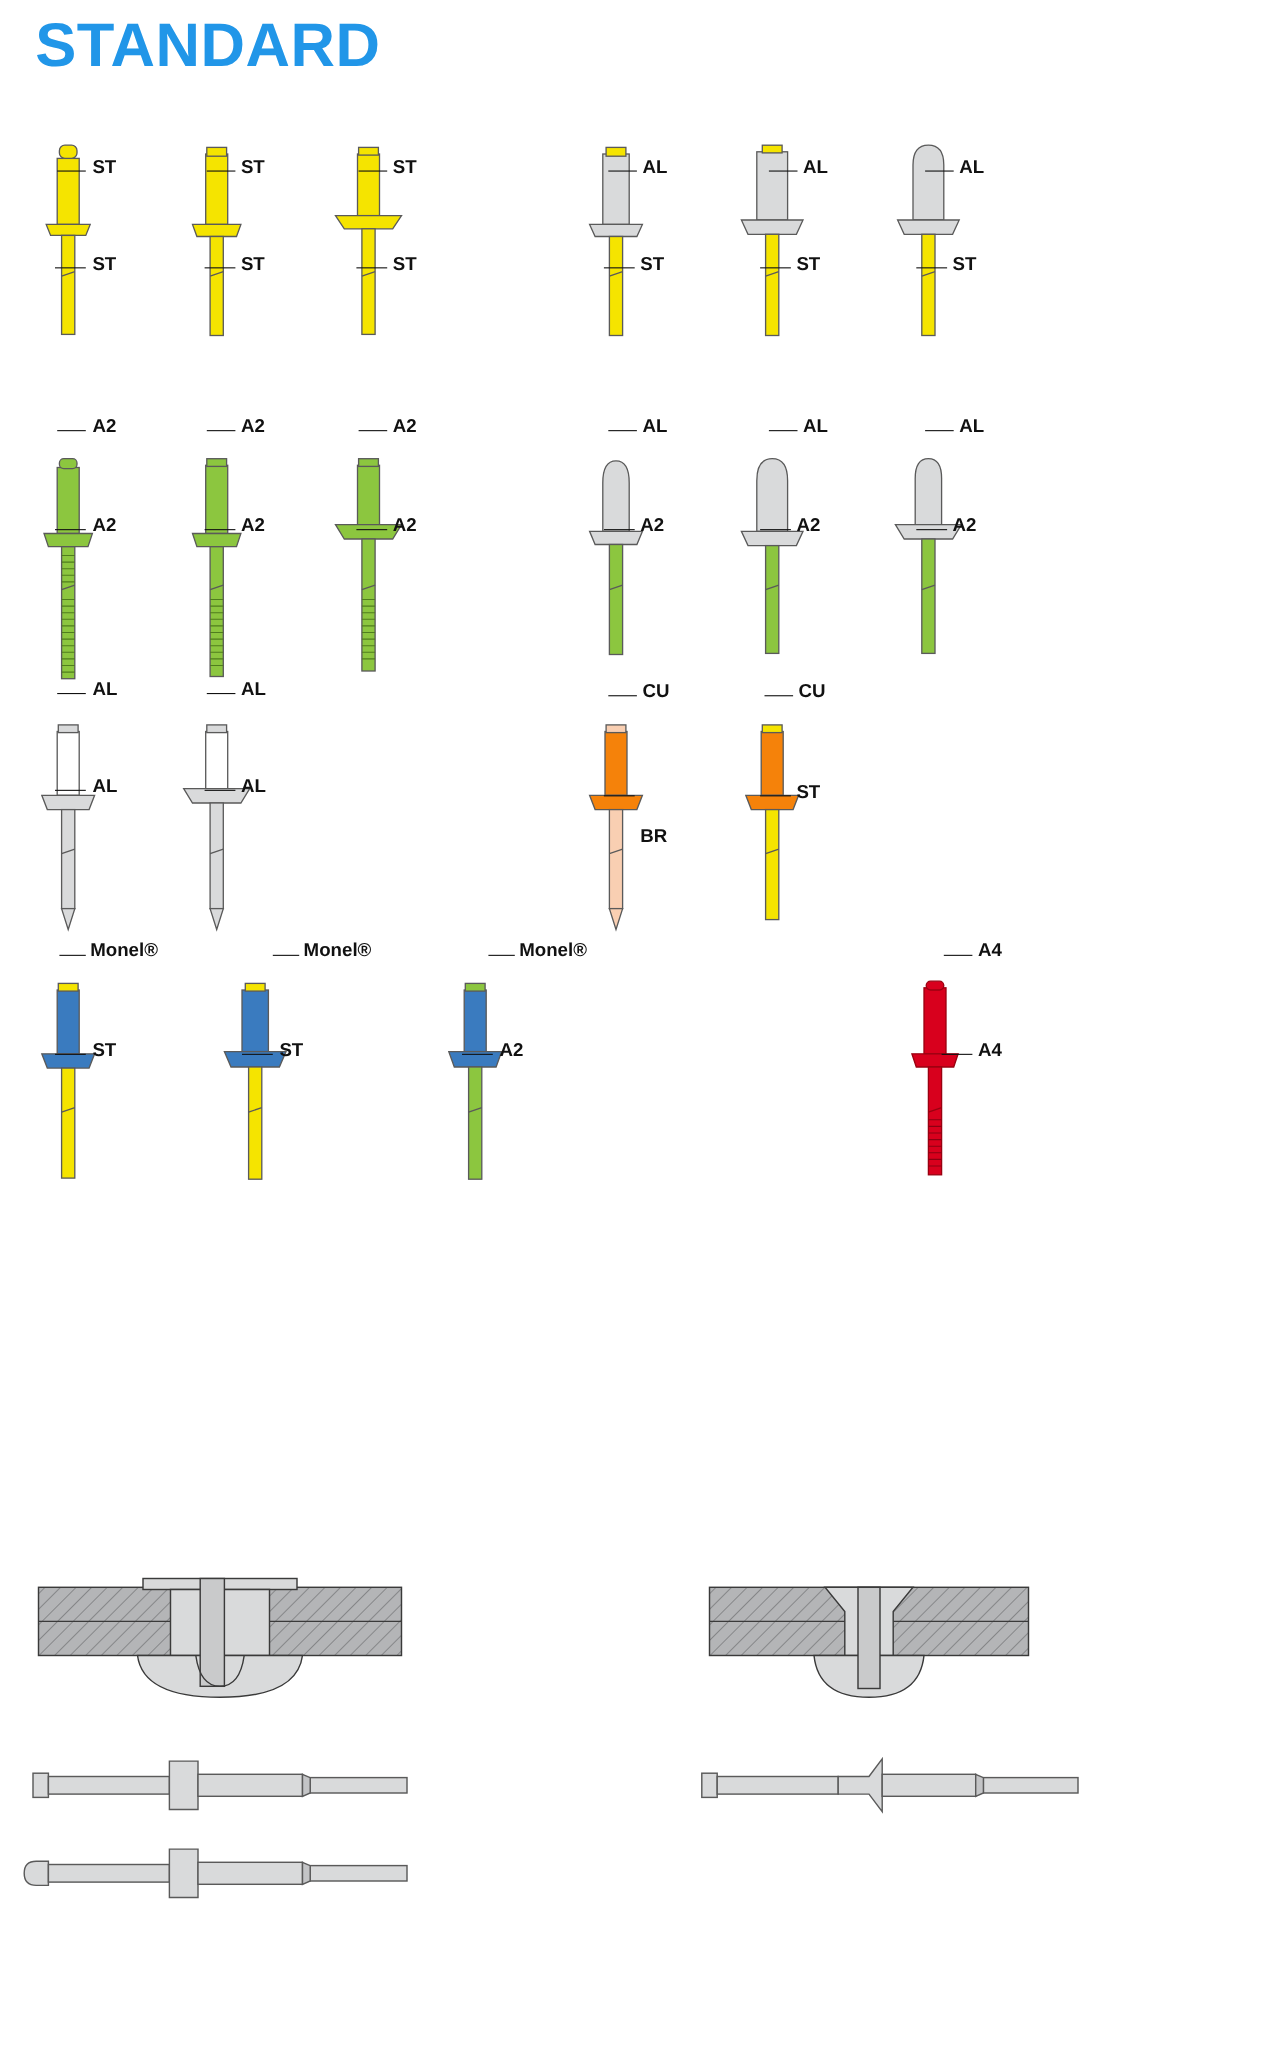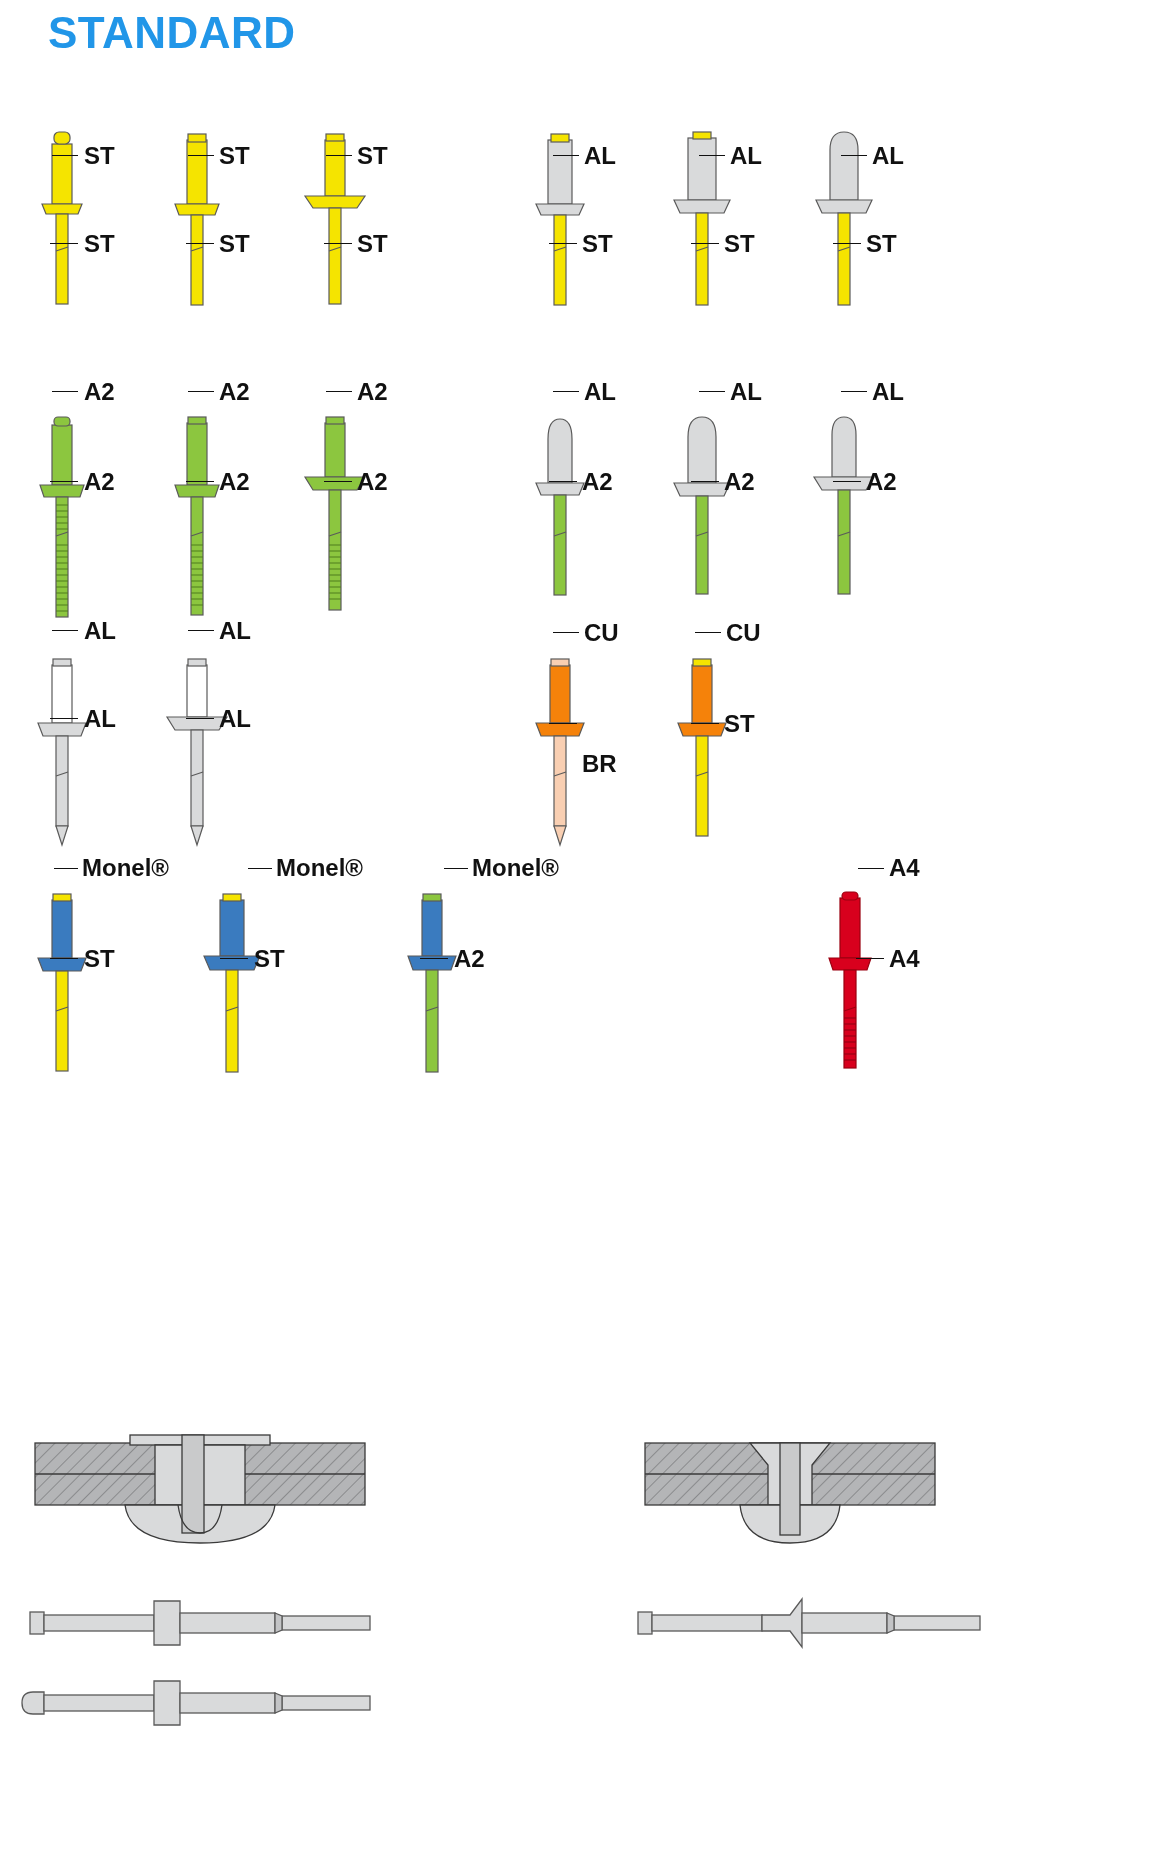--- a/index.html
+++ b/index.html
@@ -9,36 +9,36 @@
   }
   body {
     width: 1160px;
     height: 1863px;
     position: relative;
     font-family: "Liberation Sans", sans-serif;
     overflow: hidden;
   }
   #page-title {
     position: absolute;
-    left: 48px;
+    left: 32px;
     top: 8px;
-    font-size: 44px;
+    font-size: 56px;
     font-weight: bold;
     color: #2196e8;
     letter-spacing: 0.5px;
   }
   .rivet {
     position: absolute;
     width: 130px;
     height: 230px;
   }
   .rivet svg { display: block; }
   .lbl {
     position: absolute;
-    font-size: 24px;
+    font-size: 17px;
     font-weight: bold;
     color: #111111;
     white-space: nowrap;
   }
   .lead {
     position: absolute;
     height: 0;
     border-top: 1.6px solid #111111;
   }
   .section2 {

